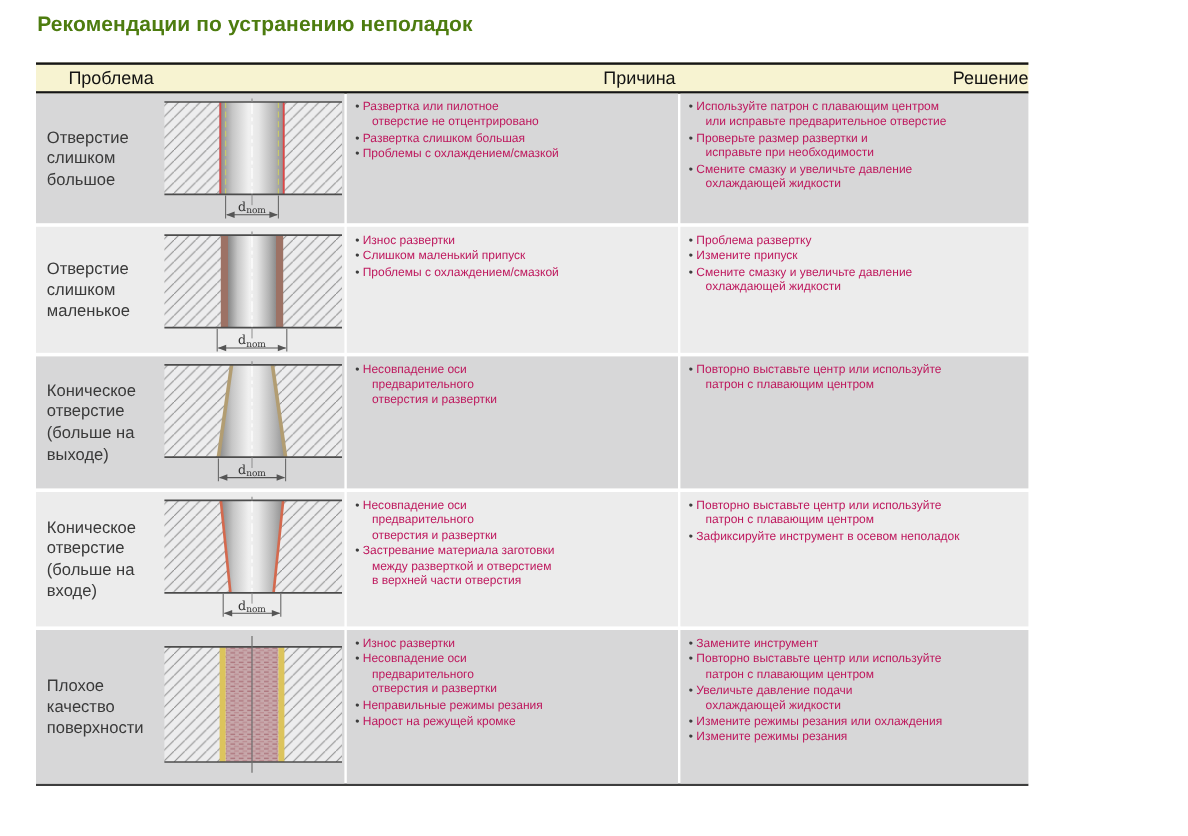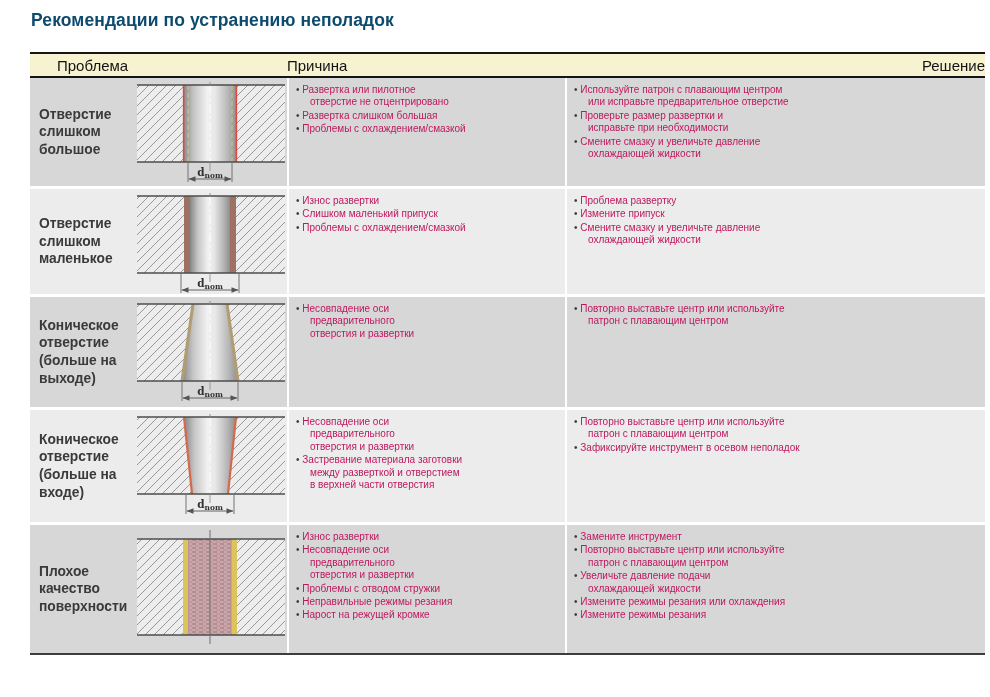--- a/index.html
+++ b/index.html
@@ -1,36 +1,36 @@
 <!DOCTYPE html>
 <html><head>
 <meta charset="utf-8">
 <style>
   html,body{margin:0;padding:0;background:#fff;}
   body{font-family:"Liberation Sans", sans-serif; -webkit-font-smoothing:antialiased;}
   .page{position:relative;width:990px;height:697px;background:#fff;overflow:hidden;}
-  .page-title{margin:10px 0 0 31px;font-size:17.5px;font-weight:700;color:#0c4a6e;letter-spacing:.1px;}
-  .table{margin:21px 0 0 30px;width:955px;border-bottom:2.5px solid #3d3d3d;}
+  .page-title{margin:10px 0 0 31px;font-size:17.5px;font-weight:700;color:#4d7c0f;letter-spacing:.1px;}
+  .table{margin:21px 0 0 30px;width:827px;border-bottom:2.5px solid #3d3d3d;}
   .thead{display:flex;align-items:center;height:22px;background:#f7f3d1;
          border-top:2.5px solid #151515;border-bottom:2px solid #151515;
          font-size:15px;color:#131313;}
   .th1{width:257px;padding-left:27px;box-sizing:border-box;}
-  .th2{width:276px;text-align:left;}
+  .th2{width:276px;text-align:right;}
   .th3{flex:1;text-align:right;}
   .tbody .row{display:flex;gap:2px;margin-bottom:3px;}
   .tbody .row:last-child{margin-bottom:0;}
   .row.odd{--bg:#d7d7d8;}
   .row.even{--bg:#ececec;}
   .tbody .row:nth-child(1){height:108px;}
   .tbody .row:nth-child(2){height:105px;}
   .tbody .row:nth-child(3){height:110px;}
   .tbody .row:nth-child(4){height:112px;}
   .tbody .row:nth-child(5){height:128px;}
   .cell{background:var(--bg);box-sizing:border-box;overflow:hidden;}
-  .cell-problem{width:257px;display:flex;font-weight:bold;}
+  .cell-problem{width:257px;display:flex;}
   .problem-label{width:104px;display:flex;align-items:center;padding-left:9px;box-sizing:border-box;
                  font-size:13.8px;color:#3a3a3a;line-height:1.28;white-space:pre-line;}
   .illustration{flex:1;padding-top:2px;text-align:center;}
   .illustration svg{display:block;margin-left:2px;}
   .cell-cause{width:276px;}
   .cell-solution{flex:1;}
   .bullets{margin:0;padding:6px 2px 0 7px;list-style:none;}
   .bullets li{padding-left:14px;text-indent:-14px;white-space:pre-line;
               font-size:10px;line-height:1.24;color:#be185d;margin-bottom:1px;}
   .bullets li::before{content:"•\00a0";color:#3d3d3d;}
@@ -330,21 +330,20 @@
                 <line x1="74" y1="3" x2="74" y2="117" stroke="#6e6e6e" stroke-width="1"></line>
               </svg>
             </div>
     </div>
     <div class="cell cell-cause">
       <ul class="bullets">
               <li>Износ развертки</li>
               <li>Несовпадение оси
 предварительного
 отверстия и развертки</li>
-              <li>Проблемы с отводом стружки</li>
               <li>Неправильные режимы резания</li>
               <li>Нарост на режущей кромке</li>
             </ul>
     </div>
     <div class="cell cell-solution">
       <ul class="bullets">
               <li>Замените инструмент</li>
               <li>Повторно выставьте центр или используйте
 патрон с плавающим центром</li>
               <li>Увеличьте давление подачи

